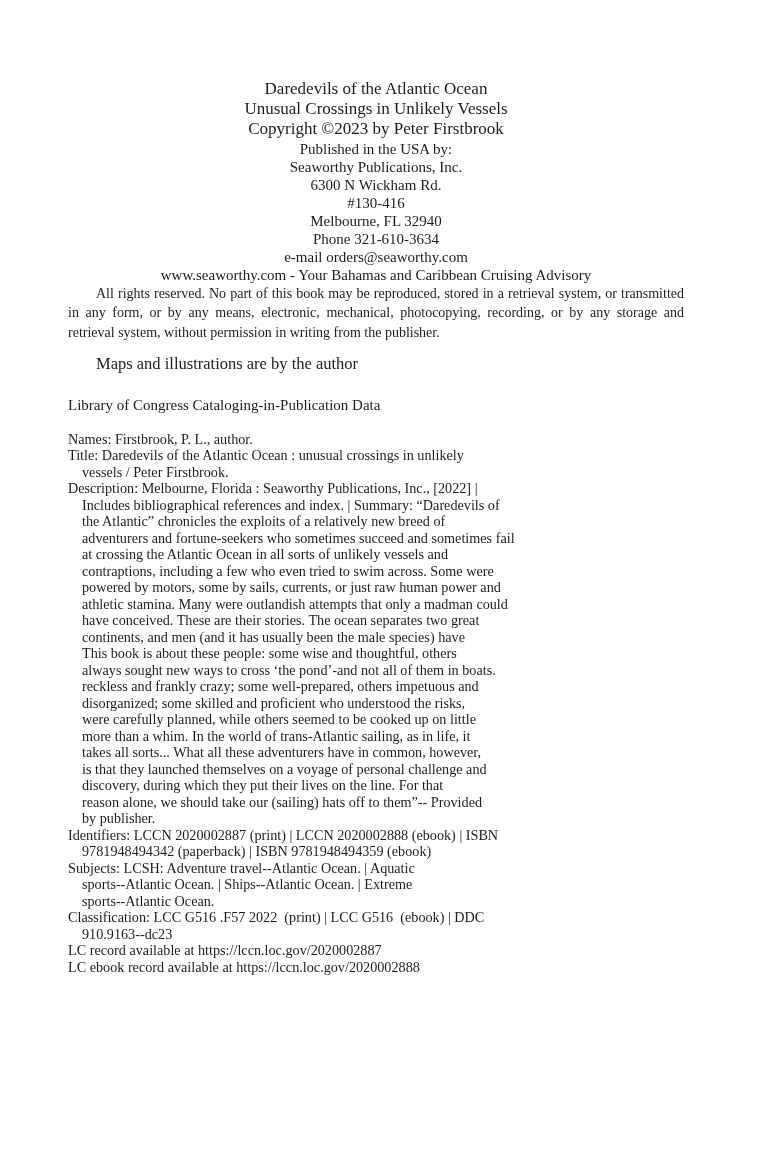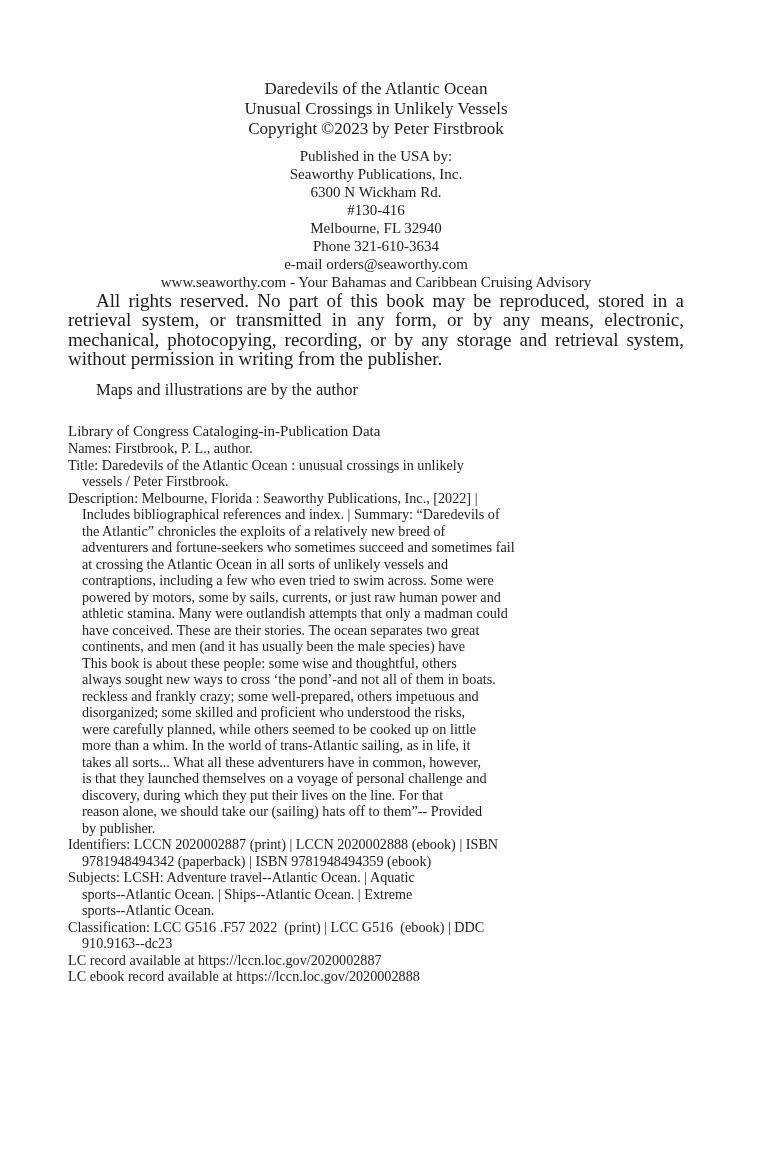--- a/index.html
+++ b/index.html
@@ -22,49 +22,50 @@
     top: 0;
     width: 616px;
   }
   .title-block {
     padding-top: 79px;
     text-align: center;
     font-size: 17px;
     line-height: 20px;
   }
   .publisher-block {
-    margin-top: 8px;
+    margin-top: 1px;
     text-align: center;
     font-size: 15px;
     line-height: 18px;
   }
   .website-line {
     text-align: center;
     font-size: 15px;
     line-height: 18px;
   }
   .rights-paragraph {
     margin: 0;
-    font-size: 19px;
+    font-size: 14px;
     line-height: 19.3px;
     text-align: justify;
     text-indent: 28px;
   }
   .credits-line {
     margin-top: 12px;
     padding-left: 28px;
     font-size: 16.5px;
     line-height: 20px;
   }
   .cip-heading {
     margin-top: 23px;
     font-size: 15px;
     line-height: 17px;
   }
   .cip-block {
+    margin-top: 17px;
     font-size: 14.2px;
     line-height: 16.5px;
   }
   .cip-line {
     white-space: pre;
   }
   .cip-line.cont {
     padding-left: 14px;
   }
 </style>

